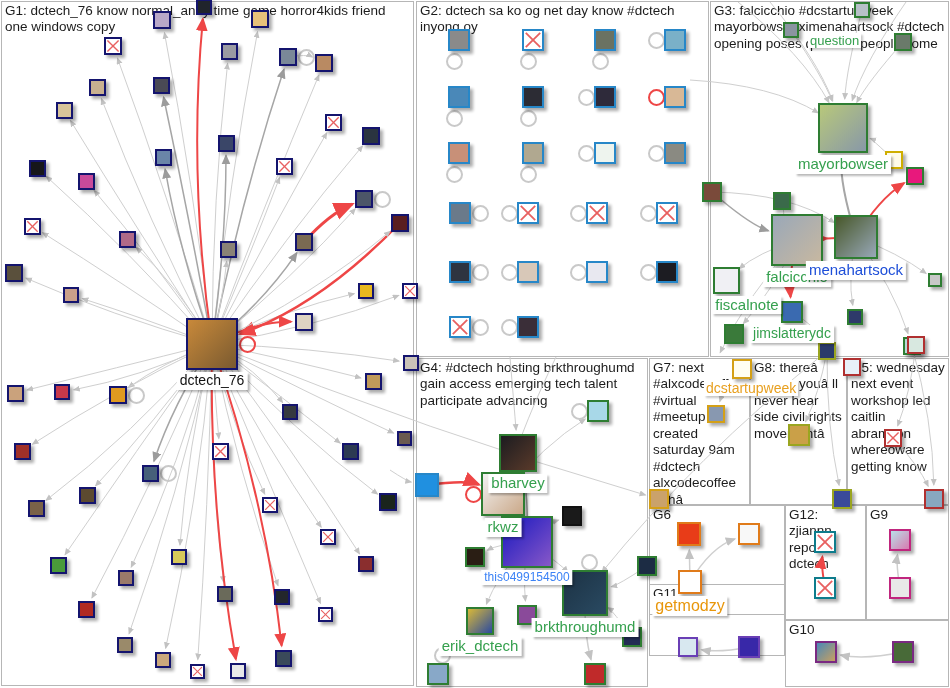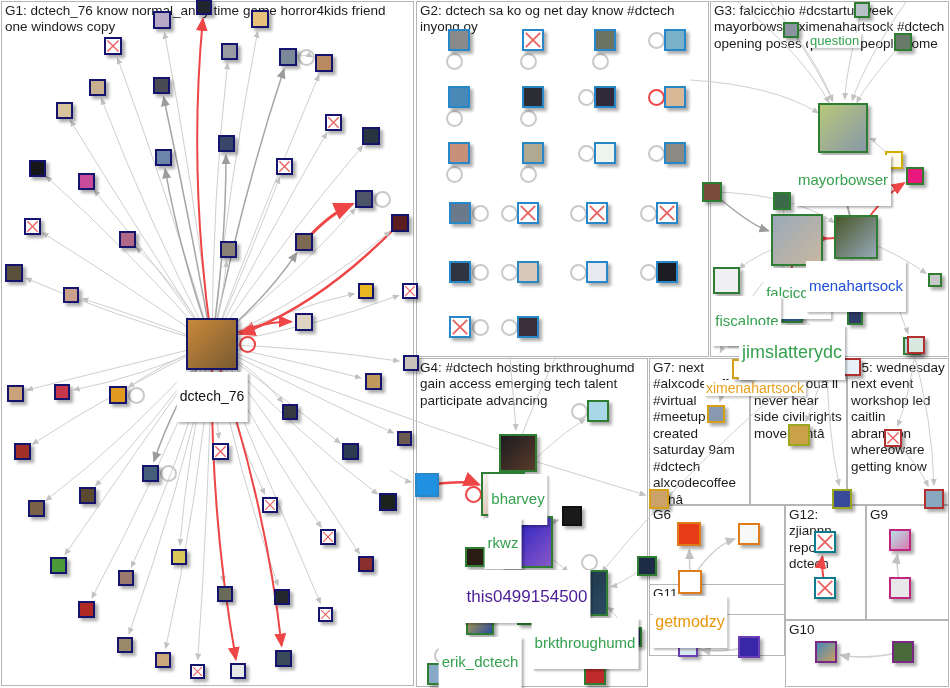--- a/index.html
+++ b/index.html
@@ -5,21 +5,21 @@
   html,body{margin:0;padding:0;background:#fff;font-family:"Liberation Sans",sans-serif;}
   .canvas{position:relative;width:950px;height:688px;background:#fff;overflow:hidden;}
   .group{position:absolute;border:1px solid #b6b6b6;box-sizing:border-box;background:transparent;}
   .glabel{position:absolute;left:3px;top:1px;right:2px;font-size:13.5px;line-height:1.22;color:#1c1c1c;}
   #edgeLayer{position:absolute;left:0;top:0;z-index:1;}
   .node{position:absolute;z-index:3;box-sizing:border-box;border:2px solid #14146e;
         box-shadow:3px 3px 3px rgba(0,0,0,0.33);}
   .node svg{display:block;width:100%;height:100%;}
   .loop{position:absolute;box-sizing:border-box;border:2px solid #c9c9c9;border-radius:50%;
         width:17px;height:17px;background:transparent;z-index:2;}
-  .nlabel{position:absolute;z-index:4;background:#fff;padding:16px 3px;white-space:nowrap;
+  .nlabel{position:absolute;z-index:4;background:#fff;padding:0 3px;white-space:nowrap;
           box-shadow:2px 2px 2px rgba(0,0,0,0.28);transform:translateX(-50%);line-height:1.25;}
   .flabel{position:absolute;z-index:2;background:#fff;padding:0 2px;white-space:nowrap;
           box-shadow:2px 2px 2px rgba(0,0,0,0.22);}
 </style>
 </head>
 <body>
 
 <div class="canvas">
   <svg id="edgeLayer" width="950" height="688">
     <defs>
@@ -370,39 +370,39 @@
       <span class="loop" style="border-color: rgb(201, 201, 201); left: 501px; top: 319px;"></span>
       <div class="node" style="left: 818px; top: 103px; width: 50px; height: 50px; border-color: rgb(46, 125, 50); background: linear-gradient(135deg, rgb(184, 200, 122), rgb(136, 152, 168));"></div>
       <div class="nlabel" style="left: 843px; top: 155px; color: rgb(53, 160, 78); font-size: 15px;">mayorbowser</div>
       <div class="node" style="left: 771px; top: 214px; width: 52px; height: 52px; border-color: rgb(46, 125, 50); background: linear-gradient(135deg, rgb(154, 168, 184), rgb(200, 184, 160));"></div>
       <div class="nlabel" style="left: 797px; top: 268px; color: rgb(53, 160, 78); font-size: 15px;">falcicchio</div>
       <div class="node" style="left: 834px; top: 215px; width: 44px; height: 44px; border-color: rgb(46, 125, 50); background: linear-gradient(135deg, rgb(72, 88, 42), rgb(152, 168, 184));"></div>
       <div class="nlabel" style="left: 856px; top: 261px; color: #1d4ed8; font-size: 15px;">menahartsock</div>
       <div class="node" style="left: 712.5px; top: 266.5px; width: 27px; height: 27px; border-color: rgb(46, 125, 50); background: rgb(240, 240, 244);"></div>
       <div class="nlabel" style="left: 726px; top: 295.5px; color: rgb(53, 160, 78); font-size: 15px; margin-left: 21px;">fiscalnote</div>
       <div class="node" style="left: 781px; top: 301px; width: 22px; height: 22px; border-color: rgb(46, 125, 50); background: rgb(58, 106, 176);"></div>
-      <div class="nlabel" style="left: 792px; top: 325px; color: rgb(53, 160, 78); font-size: 18px;">jimslatterydc</div>
+      <div class="nlabel" style="left: 792px; top: 325px; color: rgb(53, 160, 78); font-size: 14px;">jimslatterydc</div>
       <div class="node" style="left: 783px; top: 22px; width: 16px; height: 16px; border-color: rgb(46, 125, 50); background: rgb(138, 148, 160);"></div>
       <div class="node" style="left: 854px; top: 2px; width: 16px; height: 16px; border-color: rgb(46, 125, 50); background: rgb(184, 192, 200);"></div>
       <div class="node" style="left: 894px; top: 33px; width: 18px; height: 18px; border-color: rgb(46, 125, 50); background: rgb(106, 122, 106);"></div>
       <div class="node" style="left: 885px; top: 151px; width: 18px; height: 18px; border-color: rgb(207, 174, 0); background: rgb(255, 251, 232);"></div>
       <div class="node" style="left: 906px; top: 167px; width: 18px; height: 18px; border-color: rgb(46, 125, 50); background: rgb(232, 24, 124);"></div>
       <div class="node" style="left: 702px; top: 182px; width: 20px; height: 20px; border-color: rgb(46, 125, 50); background: rgb(122, 74, 58);"></div>
       <div class="node" style="left: 773px; top: 192px; width: 18px; height: 18px; border-color: rgb(46, 125, 50); background: rgb(58, 106, 74);"></div>
       <div class="node" style="left: 847px; top: 309px; width: 16px; height: 16px; border-color: rgb(46, 125, 50); background: rgb(46, 58, 106);"></div>
       <div class="node" style="left: 724px; top: 324px; width: 20px; height: 20px; border-color: rgb(46, 125, 50); background: rgb(58, 122, 58);"></div>
       <div class="node" style="left: 903px; top: 337px; width: 18px; height: 18px; border-color: rgb(46, 125, 50); background: rgb(184, 216, 216);"></div>
       <div class="node" style="left: 928px; top: 273px; width: 14px; height: 14px; border-color: rgb(46, 125, 50); background: rgb(200, 200, 200);"></div>
       <div class="node" style="left: 499px; top: 434px; width: 38px; height: 38px; border-color: rgb(46, 125, 50); background: linear-gradient(135deg, rgb(28, 28, 32), rgb(90, 58, 42));"></div>
       <div class="nlabel" style="left: 518px; top: 474px; color: rgb(53, 160, 78); font-size: 15px;">bharvey</div>
       <div class="node" style="left: 481px; top: 472px; width: 44px; height: 44px; border-color: rgb(46, 125, 50); background: linear-gradient(135deg, rgb(242, 242, 242), rgb(202, 168, 136));"></div>
       <span class="loop" style="border-color: rgb(238, 70, 70); left: 465px; top: 486px;"></span>
       <div class="nlabel" style="left: 503px; top: 518px; color: rgb(53, 160, 78); font-size: 15px;">rkwz</div>
       <div class="node" style="left: 501px; top: 516px; width: 52px; height: 52px; border-color: rgb(46, 125, 50); background: linear-gradient(135deg, rgb(24, 24, 192), rgb(136, 88, 200));"></div>
-      <div class="nlabel" style="left: 527px; top: 570px; color: #4c1d95; font-size: 17px;">this0499154500</div>
+      <div class="nlabel" style="left: 527px; top: 570px; color: #3b82f6; font-size: 12px;">this0499154500</div>
       <div class="node" style="left: 562px; top: 570px; width: 46px; height: 46px; border-color: rgb(46, 125, 50); background: linear-gradient(135deg, rgb(28, 50, 68), rgb(42, 74, 98));"></div>
       <span class="loop" style="border-color: rgb(201, 201, 201); left: 581px; top: 554px;"></span>
       <div class="nlabel" style="left: 585px; top: 618px; color: rgb(53, 160, 78); font-size: 15px;">brkthroughumd</div>
       <div class="node" style="left: 466px; top: 607px; width: 28px; height: 28px; border-color: rgb(46, 125, 50); background: linear-gradient(135deg, rgb(216, 184, 56), rgb(42, 74, 160));"></div>
       <div class="nlabel" style="left: 480px; top: 637px; color: rgb(53, 160, 78); font-size: 15px;">erik_dctech</div>
       <div class="node" style="left: 562px; top: 506px; width: 20px; height: 20px; border-color: rgb(17, 17, 17); background: rgb(26, 26, 26);"></div>
       <div class="node" style="left: 465px; top: 547px; width: 20px; height: 20px; border-color: rgb(46, 125, 50); background: rgb(42, 30, 20);"></div>
       <div class="node" style="left: 517px; top: 605px; width: 20px; height: 20px; border-color: rgb(46, 125, 50); background: rgb(138, 74, 154);"></div>
       <div class="node" style="left: 415px; top: 473px; width: 24px; height: 24px; border-color: rgb(39, 135, 200); background: rgb(32, 144, 224);"></div>
       <div class="node" style="left: 637px; top: 556px; width: 20px; height: 20px; border-color: rgb(46, 125, 50); background: rgb(28, 44, 68);"></div>
@@ -443,15 +443,15 @@
           <line x1="9" y1="1" x2="1" y2="9" stroke="#e86060" stroke-width="1"></line>
         </svg>
       </div>
       <div class="node" style="left: 889px; top: 529px; width: 22px; height: 22px; border-color: rgb(192, 38, 126); background: linear-gradient(135deg, rgb(184, 224, 232), rgb(216, 122, 176));"></div>
       <div class="node" style="left: 889px; top: 577px; width: 22px; height: 22px; border-color: rgb(192, 38, 126); background: rgb(232, 232, 232);"></div>
       <div class="node" style="left: 678px; top: 637px; width: 20px; height: 20px; border-color: rgb(106, 63, 181); background: rgb(216, 232, 240);"></div>
       <div class="node" style="left: 738px; top: 636px; width: 22px; height: 22px; border-color: rgb(106, 63, 181); background: rgb(56, 40, 168);"></div>
       <div class="node" style="left: 815px; top: 641px; width: 22px; height: 22px; border-color: rgb(122, 41, 130); background: linear-gradient(135deg, rgb(74, 136, 184), rgb(200, 160, 96));"></div>
       <div class="node" style="left: 892px; top: 641px; width: 22px; height: 22px; border-color: rgb(122, 41, 130); background: rgb(72, 106, 56);"></div>
       <div class="flabel" style="left: 808px; top: 33px; color: rgb(53, 160, 78); font-size: 13px;">question</div>
-      <div class="flabel" style="left: 704px; top: 380px; color: rgb(232, 160, 32); font-size: 14px;">ximenahartsock</div>
+      <div class="flabel" style="left: 704px; top: 380px; color: rgb(232, 160, 32); font-size: 14px;">dcstartupweek</div>
     </div>
 </div>
 
 </body></html>

